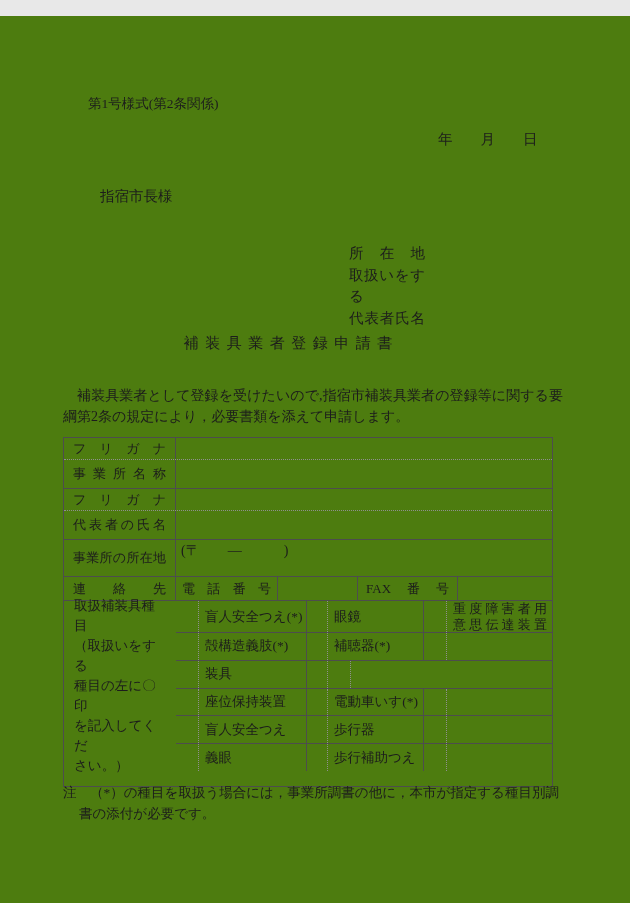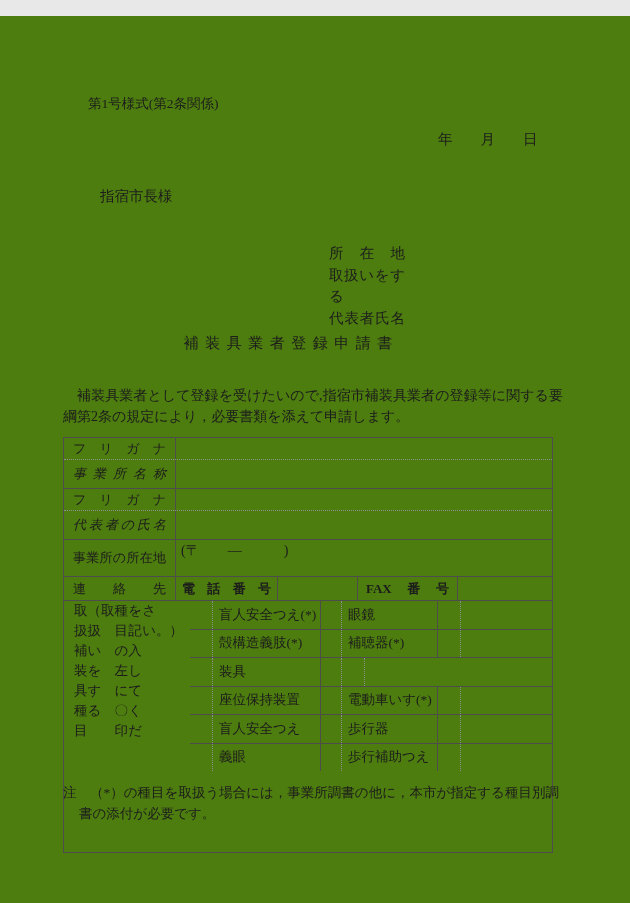--- a/index.html
+++ b/index.html
@@ -9,51 +9,51 @@
     background:#4d7c0f; overflow:hidden;
     font-family:"Liberation Serif","DejaVu Serif",serif;
     color:#1c1c1c;
   }
   .abs { position:absolute; }
   .jfy { text-align:justify; text-align-last:justify; }
 
   .form-no { left:88px; top:79px; font-size:13.5px; }
   .date-line { left:438px; top:114px; display:flex; gap:28px; font-size:14.5px; }
   .recipient { left:100px; top:171px; display:flex; font-size:14.5px; }
-  .sender { left:329px; top:227px; width:76px; font-size:14.5px; line-height:21.5px; }
+  .sender { left:349px; top:227px; width:76px; font-size:14.5px; line-height:21.5px; }
   .sender div { width:76px; }
   .doc-title { left:0; top:318px; width:576px; text-align:center;
     font-size:15px; letter-spacing:6.5px; text-indent:6.5px; }
   .body-par { left:63px; top:369px; width:500px; font-size:14px;
     line-height:21px; text-align:justify; }
   .note { left:63px; top:766px; width:505px; font-size:13.5px; line-height:21px;
     padding-left:16px; text-indent:-16px; }
 
   
-  .form-table { left:63px; top:421px; width:490px; height:416px;
+  .form-table { left:63px; top:421px; width:490px; height:350px;
     border:1px solid #4d4d4d; font-size:13px; }
   .tr { display:flex; width:100%; }
-  .h22 { height:22px; } .h29 { height:29px;font-style:italic; } .h37 { height:37px; } .h24 { height:24px; }
+  .h22 { height:22px; } .h29 { height:29px; } .h37 { height:37px; } .h24 { height:24px; }
   .dot-b { border-bottom:1px dotted #8f8f8f; }
   .sol-b { border-bottom:1px solid #4d4d4d; }
   .lab { width:112px; flex:0 0 112px; border-right:1px solid #4d4d4d;
     padding:0 9px; display:flex; flex-direction:column; justify-content:center; }
   .lab span { display:block; width:100%; }
   .val { flex:1; }
   .postal { font-size:14px; padding:2px 0 0 5px; }
-  .cell { display:flex; flex-direction:column; justify-content:center;font-weight:bold; }
+  .cell { display:flex; flex-direction:column; justify-content:center; }
   .w102 { flex:0 0 102px; border-right:1px solid #4d4d4d; padding:0 6px; }
   .w80  { flex:0 0 80px;  border-right:1px solid #4d4d4d; }
   .w100 { flex:0 0 100px; border-right:1px solid #4d4d4d; padding:0 8px; }
   .rest { flex:1; }
 
   
   .big { display:flex; height:170px; }
-  .big-label { flex:0 0 112px; border-right:1px solid #4d7c0f;
-    display:flex; flex-direction:row; justify-content:center;
+  .big-label { flex:0 0 112px; border-right:3px solid #4d7c0f;
+    display:flex; flex-direction:column; justify-content:center;
     padding:0 6px 0 10px; font-size:13.5px; line-height:20px; }
   .big-grid { flex:1; display:flex; flex-direction:column; }
   .brow { display:flex; flex:1; border-bottom:1px solid #4d4d4d; }
   .brow:last-child { border-bottom:none; }
   .mark1 { flex:0 0 23px; border-right:1px dotted #8f8f8f; }
   .item1 { flex:0 0 108px; border-right:1px solid #4d4d4d; }
   .mark2 { flex:0 0 21px; border-right:1px dotted #8f8f8f; }
   .item2 { flex:0 0 96px; border-right:1px solid #4d4d4d; }
   .mark3 { flex:0 0 23px; border-right:1px dotted #8f8f8f; }
   .item3 { flex:1; }
@@ -150,20 +150,24 @@
         <div>さい。）</div>
       </div>
       <div class="big-grid">
 
         <div class="brow">
           <div class="mark1"></div>
           <div class="item1 itxt">盲人安全つえ(*)</div>
           <div class="mark2"></div>
           <div class="item2 itxt">眼鏡</div>
           <div class="mark3"></div>
+          <div class="item3 itxt dual">
+            <div class="jfy">重度障害者用</div>
+            <div class="jfy">意思伝達装置</div>
+          </div>
         </div>
 
         <div class="brow">
           <div class="mark1"></div>
           <div class="item1 itxt">殻構造義肢(*)</div>
           <div class="mark2"></div>
           <div class="item2 itxt">補聴器(*)</div>
           <div class="mark3"></div>
           <div class="item3 itxt"></div>
         </div>

